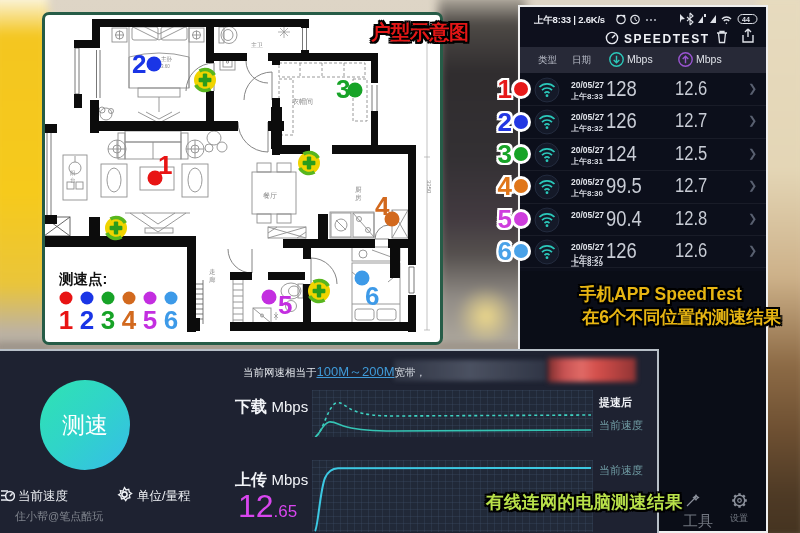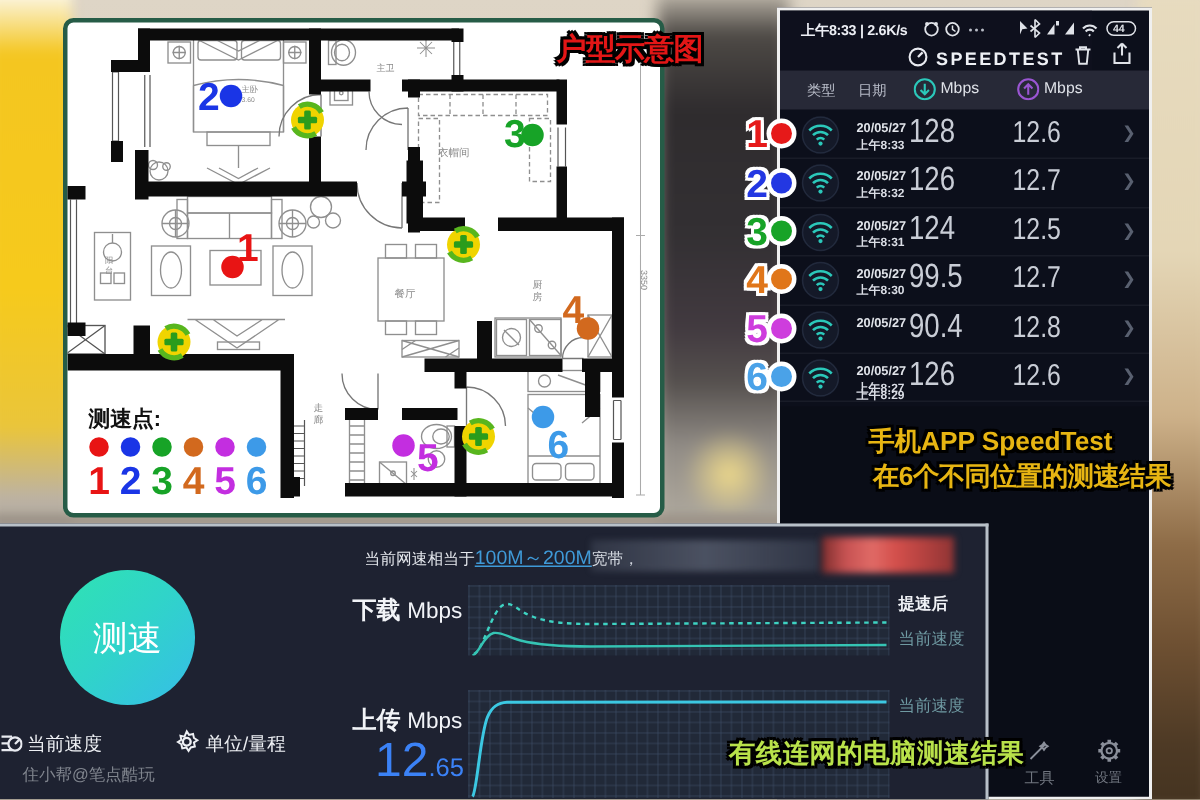--- a/index.html
+++ b/index.html
@@ -179,21 +179,21 @@
         <div style="position:absolute;left:86px;top:4px;font-size:20px;color:#c9cdd6;transform:scale(.92,1.12);transform-origin:0 50%;">126</div>
         <div style="position:absolute;left:155px;top:5px;font-size:18px;color:#c9cdd6;transform:scale(.92,1.12);transform-origin:0 50%;">12.6</div>
         <div style="position:absolute;left:228px;top:9px;font-size:11px;color:#596070;">❯</div>
       </div>
     </div>
 
   <div id="pbot">
     <svg style="position:absolute;left:164px;top:222px;" width="16" height="16" viewBox="0 0 16 16">
       <path d="M3 13 L10 6 M10 6 l2.5-2.5 M12 2 l1 1.5 1.5 1 -1.5 1 -1 1.5 -1-1.5 -1.5-1 1.5-1 z" stroke="#8a8f9a" stroke-width="1.2" fill="none"></path>
     </svg>
-    <div style="position:absolute;left:163px;top:241px;font-size:10px;color:#70757f;">工具</div>
+    <div style="position:absolute;left:163px;top:241px;font-size:15px;color:#70757f;">工具</div>
     <svg style="position:absolute;left:210px;top:220px;" width="19" height="19" viewBox="0 0 19 19">
       <circle cx="9.5" cy="9.5" r="5.2" stroke="#8a8f9a" stroke-width="1.5" fill="none"></circle>
       <circle cx="9.5" cy="9.5" r="1.8" stroke="#8a8f9a" stroke-width="1.2" fill="none"></circle>
       <g stroke="#8a8f9a" stroke-width="2.4">
         <path d="M9.5 2.2 V4.4 M9.5 14.6 V16.8 M2.2 9.5 H4.4 M14.6 9.5 H16.8 M4.3 4.3 L5.9 5.9 M13.1 13.1 L14.7 14.7 M4.3 14.7 L5.9 13.1 M13.1 5.9 L14.7 4.3"></path>
       </g>
     </svg>
     <div style="position:absolute;left:210px;top:241px;font-size:9px;color:#70757f;">设置</div>
   </div>
 </div>
@@ -213,21 +213,21 @@
   </svg>
   <div style="position:absolute;left:137px;top:137px;font-size:12.5px;color:#eef0f4;">单位/量程</div>
   <div style="position:absolute;left:15px;top:158px;font-size:11px;color:#80858e;">住小帮@笔点酷玩</div>
 
   <div style="position:absolute;left:243px;top:12px;font-size:10.5px;color:#e6e9ee;">当前网速相当于<span style="color:#3f9ad8;font-size:13px;text-decoration:underline;">100M～200M</span>宽带，</div>
   <div style="position:absolute;left:394px;top:9px;width:152px;height:21px;background:linear-gradient(90deg,rgba(130,142,160,.18),rgba(160,170,188,.35),rgba(120,132,152,.2));filter:blur(2px);"></div>
   <div style="position:absolute;left:548px;top:7px;width:88px;height:24px;background:linear-gradient(90deg,#7e2e2e 0%,#c75252 18%,#e06a66 38%,#d4504c 55%,#b84341 75%,#8f3434 100%);filter:blur(2.5px);"></div>
 
   <div style="position:absolute;left:235px;top:46px;font-size:16px;color:#f2f4f8;"><b>下载</b> <span style="font-size:15px;">Mbps</span></div>
   <div style="position:absolute;left:235px;top:119px;font-size:16px;color:#f2f4f8;"><b>上传</b> <span style="font-size:15px;">Mbps</span></div>
-  <div style="position:absolute;left:238px;top:137px;color:#3b82f6;margin-left:12px;"><span style="font-size:32px;">12</span><span style="font-size:17px;">.65</span></div>
+  <div style="position:absolute;left:238px;top:137px;color:#d946ef;"><span style="font-size:32px;">12</span><span style="font-size:17px;">.65</span></div>
 
   <div class="chart" style="left:312px;top:39px;width:281px;height:47px;">
     <svg width="281" height="47" viewBox="0 0 281 47" style="position:absolute;left:0;top:0;">
       <path d="M4 46 C10 44 16 16 24 13 C30 11 34 18 43 21 C53 25 66 26 84 26 L279 25" stroke="#3ed2c2" stroke-width="1.6" fill="none" stroke-dasharray="3 3"></path>
       <path d="M3 47 C8 45 10 34 17 32 C22 31 27 35 35 37 C47 40 62 41 82 41 L279 40" stroke="#35c4b4" stroke-width="1.6" fill="none"></path>
     </svg>
   </div>
   <div class="chart" style="left:312px;top:109px;width:281px;height:72px;">
     <svg width="281" height="72" viewBox="0 0 281 72" style="position:absolute;left:0;top:0;">
       <path d="M3 71 C6 68 8 30 13 18 C16 11 20 8.5 26 8.2 L279 8" stroke="#3cc8e2" stroke-width="2" fill="none"></path>

